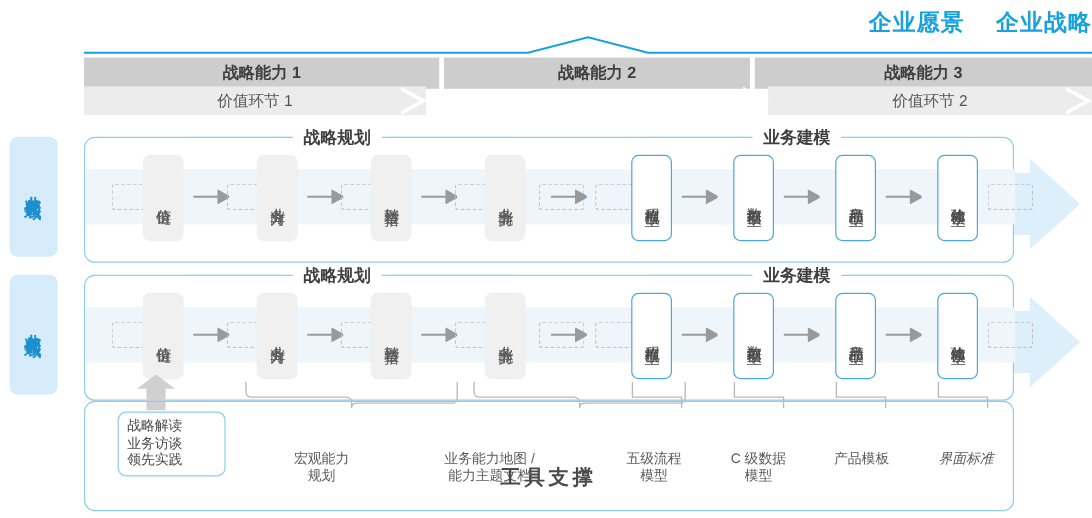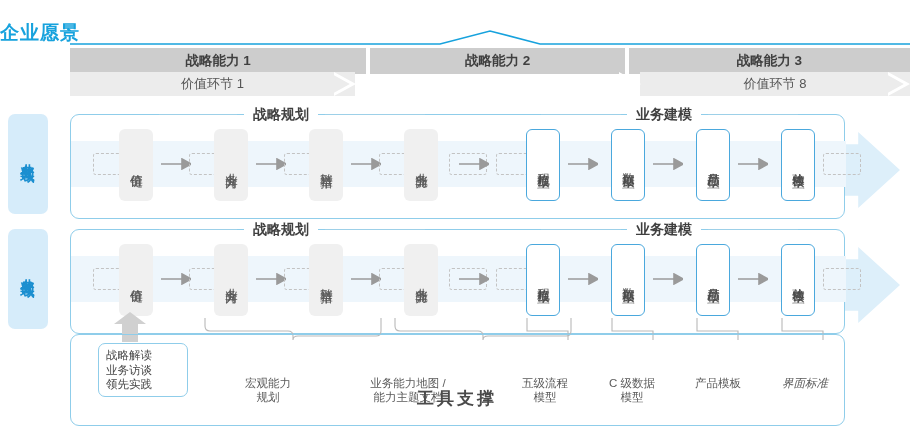--- a/index.html
+++ b/index.html
@@ -6,22 +6,22 @@
   body {
     width: 910px; height: 432px;
     background: #ffffff;
     font-family: "Liberation Sans", "DejaVu Sans", sans-serif;
     position: relative;
     overflow: hidden;
   }
 
   
   .top-titles {
-    position:absolute; left:0; top:20px; width:910px;
-    display:flex; justify-content:flex-start; gap:26px;
+    position:absolute; left:0; top:6px; width:910px;
+    display:flex; justify-content:flex-end; gap:26px;
     font-size:19px; font-weight:bold; color:#17a2dd;
     letter-spacing:1px;
   }
 
   .vision-pointer { position:absolute; left:70px; top:30px; width:840px; height:16px; }
 
   
   .cap-bar { position:absolute; left:70px; top:48px; width:840px; height:26px; display:flex; }
   .cap-cell {
     height:26px; background:#cdcdcd; color:#3f3f3f;
@@ -112,35 +112,36 @@
   .bottom-title {
     position:absolute; left:457px; top:398px; transform:translate(-50%,-50%);
     font-size:17px; font-weight:bold; color:#4a4a4a; letter-spacing:3px;
   }
 </style>
 </head>
 <body>
 
 <div class="top-titles">
   <span>企业愿景</span>
+  <span>企业战略</span>
 </div>
 
 <svg class="vision-pointer" viewBox="0 0 840 16">
   <path d="M0 14 H370 L420 1 L470 14 H840" fill="none" stroke="#17a2dd" stroke-width="1.6"></path>
 </svg>
 
 <div class="cap-bar">
   <div class="cap-cell" style="width:312px">战略能力 1</div>
   <div class="cap-cell" style="width:268px">战略能力 2</div>
   <div class="cap-cell" style="width:296px">战略能力 3</div>
 </div>
 
 <div class="val-bar">
   <div class="val-cell" style="left:0;   width:285px">价值环节 1</div>
-  <div class="val-cell" style="left:570px;width:270px">价值环节 8</div>
+  <div class="val-cell" style="left:570px;width:270px">价值环节 2</div>
   <div class="val-notch" style="left:264px"></div>
   <div class="val-notch" style="left:549px"></div>
   <div class="val-notch" style="left:818px"></div>
 </div>
 
 <div class="side-label" style="top:114px;height:100px">业务领域 1</div>
 <div class="side-label" style="top:229px;height:100px">业务领域 2</div>
 
 <div class="big-arrow" style="left:790px; top:132px"></div>
 <div class="row" style="top:114px; height:105px">

